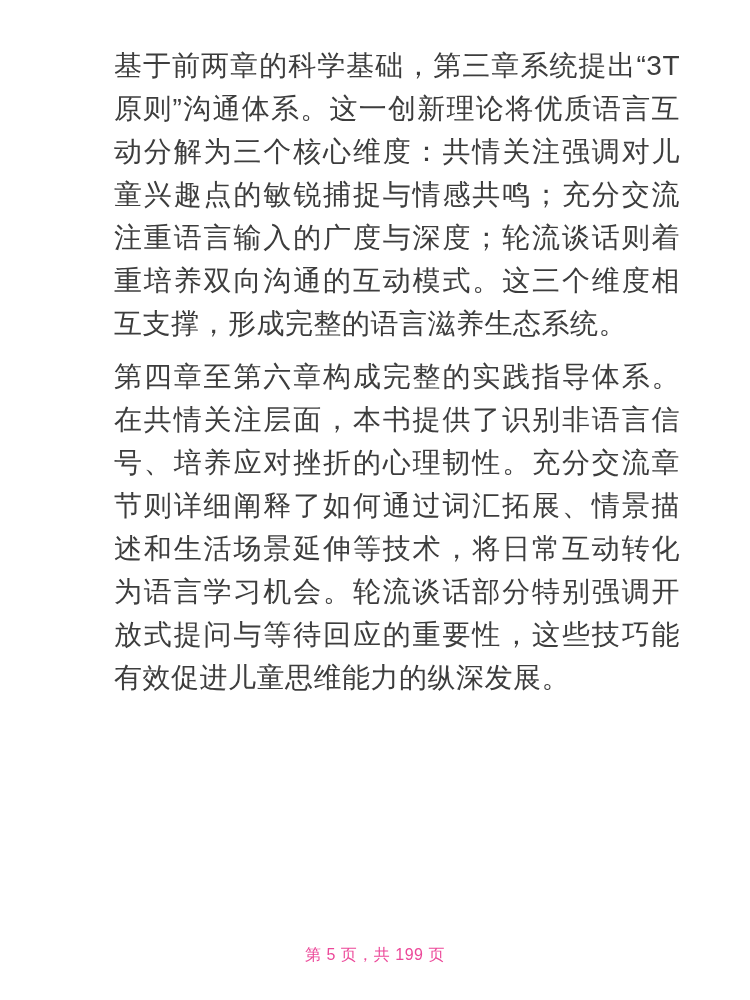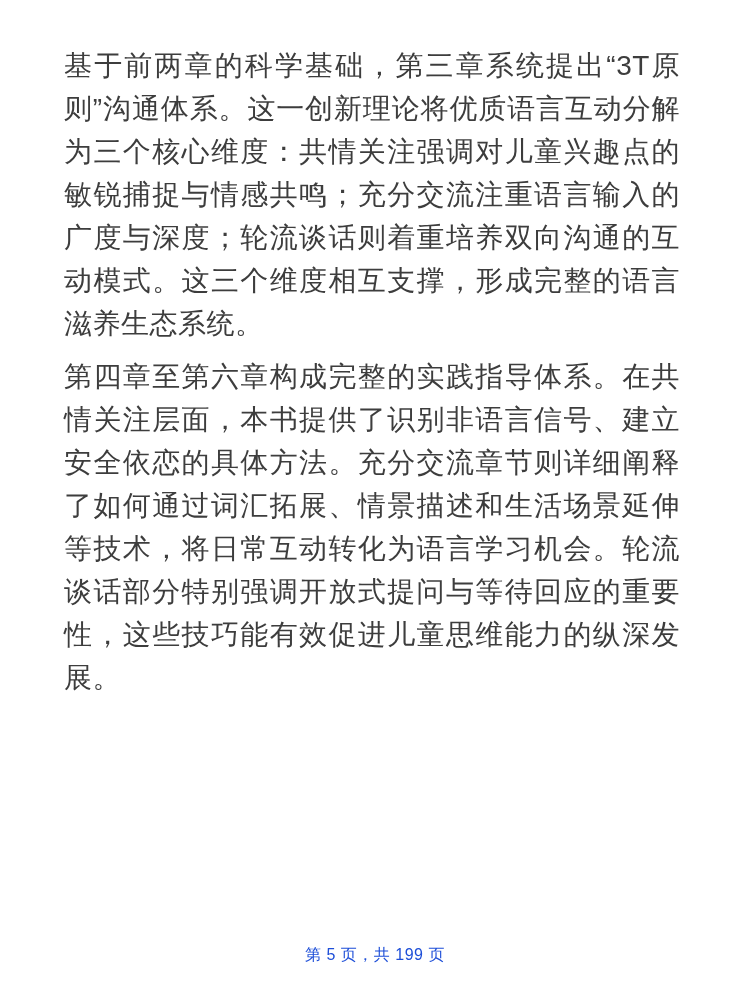--- a/index.html
+++ b/index.html
@@ -14,46 +14,46 @@
     overflow: hidden;
     font-family: "Liberation Sans", "DejaVu Sans", sans-serif;
   }
   .page {
     width: 750px;
     height: 1000px;
     position: relative;
     background: #ffffff;
   }
   .content {
-    padding: 44px 70px 0 64px;
+    padding: 44px 70px 0 114px;
   }
   .content p {
     margin: 0 0 10px 0;
     font-size: 28px;
     line-height: 43px;
     letter-spacing: 0.5px;
     color: #3d3d3d;
     text-align: justify;
     text-justify: inter-ideograph;
     font-weight: 400;
   }
   .footer {
     position: absolute;
     left: 0;
     right: 0;
     bottom: 37px;
     text-align: center;
     font-size: 16px;
     line-height: 16px;
-    color: #1d4ed8;
+    color: #ec4899;
     letter-spacing: 0.5px;
   }
 </style>
 </head>
 <body>
 
 <div class="page">
   <div class="content">
     <p>基于前两章的科学基础，第三章系统提出“3T原则”沟通体系。这一创新理论将优质语言互动分解为三个核心维度：共情关注强调对儿童兴趣点的敏锐捕捉与情感共鸣；充分交流注重语言输入的广度与深度；轮流谈话则着重培养双向沟通的互动模式。这三个维度相互支撑，形成完整的语言滋养生态系统。</p>
-    <p>第四章至第六章构成完整的实践指导体系。在共情关注层面，本书提供了识别非语言信号、建立安全依恋的具体方法。充分交流章节则详细阐释了如何通过词汇拓展、情景描述和生活场景延伸等技术，将日常互动转化为语言学习机会。轮流谈话部分特别强调开放式提问与等待回应的重要性，这些技巧能有效促进儿童思维能力的纵深发展。</p>
+    <p>第四章至第六章构成完整的实践指导体系。在共情关注层面，本书提供了识别非语言信号、培养应对挫折的心理韧性。充分交流章节则详细阐释了如何通过词汇拓展、情景描述和生活场景延伸等技术，将日常互动转化为语言学习机会。轮流谈话部分特别强调开放式提问与等待回应的重要性，这些技巧能有效促进儿童思维能力的纵深发展。</p>
   </div>
   <div class="footer">第 5 页，共 199 页</div>
 </div>
 
 </body></html>

